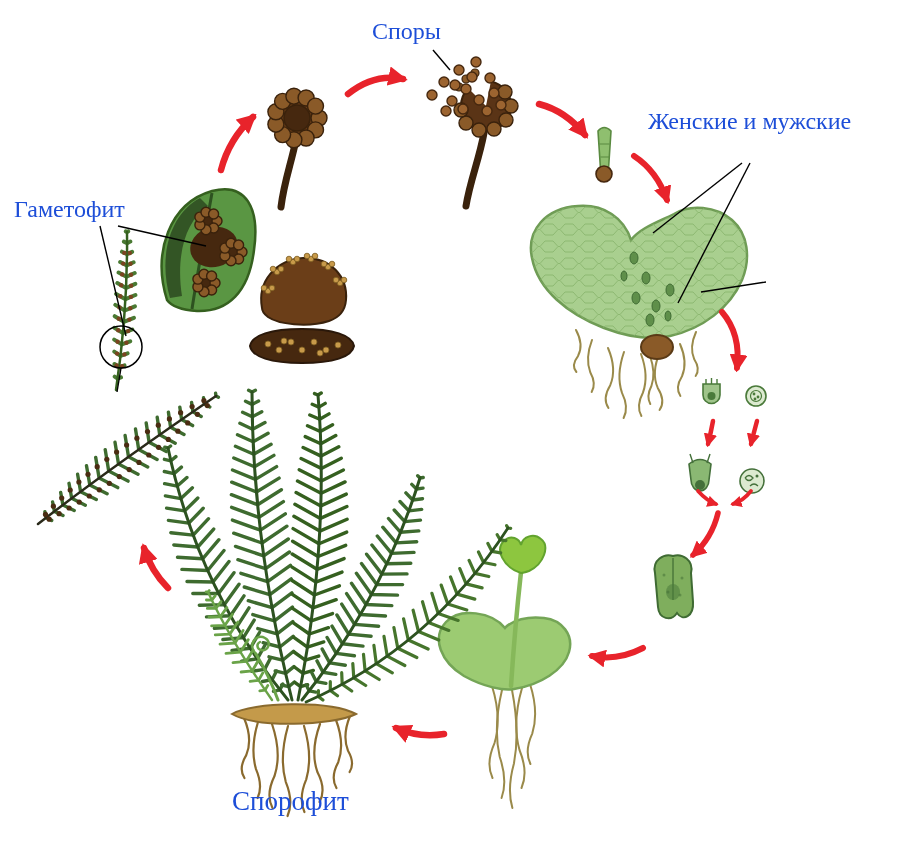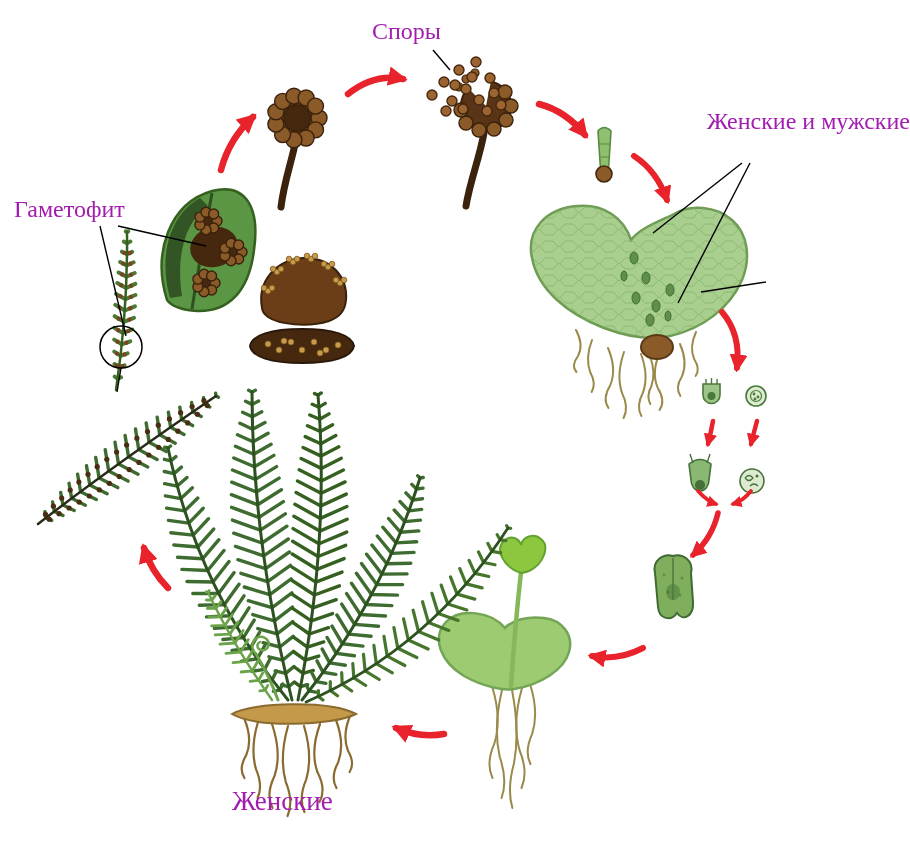--- a/index.html
+++ b/index.html
@@ -1,20 +1,20 @@
 <!DOCTYPE html>
 <html><head>
 <meta charset="utf-8">
 <style>
   html,body{margin:0;padding:0;background:#fff}
   .stage{position:relative;width:910px;height:841px;background:#fff;overflow:hidden;
-         font-family:"Liberation Serif","DejaVu Serif",serif;color:#a21caf}
+         font-family:"Liberation Serif","DejaVu Serif",serif;color:#1d4ed8}
   svg.art{position:absolute;left:0;top:0}
   .lbl{position:absolute;font-size:24px;line-height:1.12;white-space:nowrap}
-  .lbl.center{text-align:right;white-space:normal}
+  .lbl.center{text-align:left;white-space:normal}
   .lbl.big{font-size:27px}
   .ann{stroke:#000;stroke-width:1.4;fill:none}
   .arrow{fill:none;stroke:#e8232b;stroke-linecap:round;marker-end:url(#ah)}
 </style>
 </head>
 <body>
 
 <div class="stage">
 
 <svg class="art" width="910" height="841" viewBox="0 0 910 841">
@@ -356,15 +356,15 @@
     <path class="arrow" stroke-width="6.5" d="M 444 734 Q 419 738 396 728" stroke="#e8232b"></path>
     <path class="arrow" stroke-width="6.5" d="M 168 588 Q 151 571 144 548" stroke="#e8232b"></path>
   </g>
 </svg>
 
 <div class="lbl" style="left:372px;top:18px">Споры</div>
 <div class="lbl" style="left:14px;top:196px">Гаметофит</div>
 <div class="lbl center" style="left:648px;top:108px;width:262px">
   <span>Женские и мужские</span><br>
 </div>
-<div class="lbl big" style="left:232px;top:786px">Женские</div>
+<div class="lbl big" style="left:232px;top:786px">Спорофит</div>
 
 </div>
 
 </body></html>

